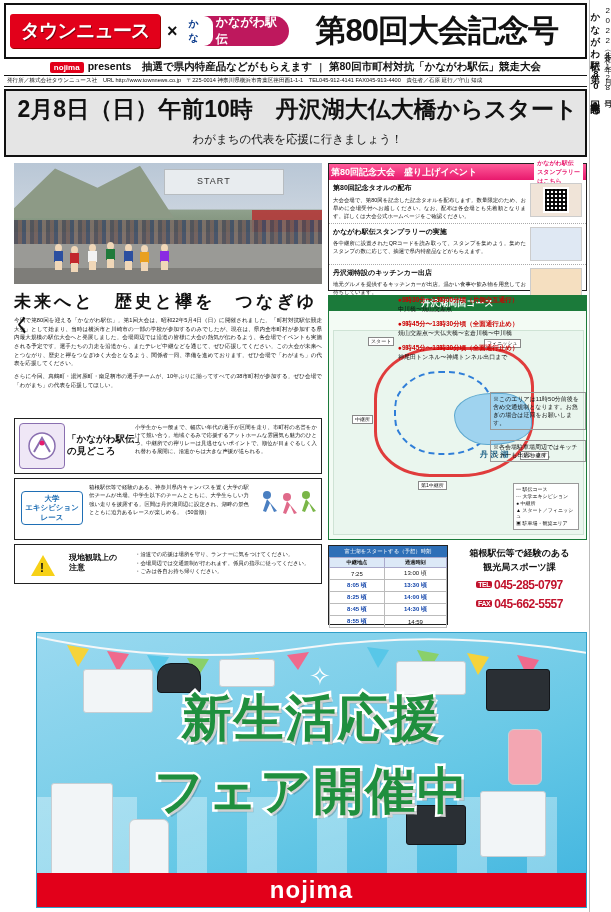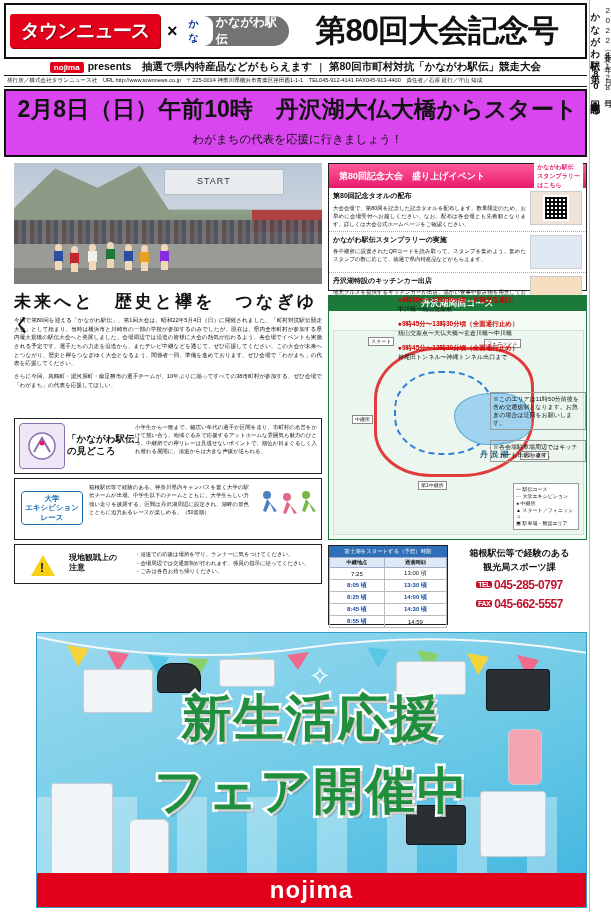--- a/index.html
+++ b/index.html
@@ -37,21 +37,21 @@
     width:150px; height:34px; background:#e2001a; border-radius:3px;
     position:relative; display:flex; align-items:center; justify-content:center;
     box-shadow:1px 1px 0 #900;
   }
   .town-logo span {
     color:#fff; font-weight:bold; font-size:19px; letter-spacing:-1px;
     text-shadow:1px 1px 0 #7d0010;
   }
   .cross { font-size:18px; font-weight:bold; margin:0 7px; color:#111; }
   .kanagawa-badge {
-    width:104px; height:30px; background:#737373; border-radius:15px;
+    width:104px; height:30px; background:#be185d; border-radius:15px;
     color:#fff; display:flex; align-items:center; justify-content:center;
     font-size:12px; font-weight:bold; letter-spacing:0px;font-family:Liberation Mono, monospace;
   }
   .kanagawa-badge .kk { background:#fff; color:#0a3a8c; border-radius:9px; font-size:10px; padding:1px 4px; margin-right:3px;}
   .main-title {
     flex:1; text-align:center; font-size:31px; font-weight:bold;
     letter-spacing:-1px; white-space:nowrap; margin-left:4px;
   }
 
   
@@ -70,21 +70,21 @@
   .pubstrip {
     position:absolute; left:4px; top:75px; width:583px; height:12px;
     border-top:1px solid #111; border-bottom:1px solid #111;
     font-size:5.6px; display:flex; align-items:center; gap:6px;
     padding:0 3px; white-space:nowrap; color:#111; overflow:hidden;
   }
 
   
   .headbox {
     position:absolute; left:4px; top:89px; width:583px; height:68px;
-    border:2px solid #111; background:#d946ef; padding:3px 0 0 4px; text-align:center;
+    border:2px solid #111; background:#e5e5e5; padding:3px 0 0 4px; text-align:center;
   }
   .headbox .h1 { font-size:23px; font-weight:bold; letter-spacing:0px; }
   .headbox .h2 { font-size:13px; margin-top:4px; }
   .headbox .h3 { font-size:11.5px; margin-top:7px; }
 
   
   .photo {
     position:absolute; left:14px; top:163px; width:308px; height:121px;
     overflow:hidden; background:#6a7f9a;
   }
@@ -137,22 +137,22 @@
   .box3 { left:14px; top:544px; width:308px; height:40px; }
   .box3 .warn { position:absolute; left:6px; top:6px; width:44px; height:28px; display:flex; align-items:center; justify-content:center;}
   .box3 .tri { width:0;height:0;border-left:12px solid transparent;border-right:12px solid transparent;border-bottom:21px solid #f7d117; position:relative;}
   .box3 .tri:after{content:"!"; position:absolute; left:-3px; top:6px; font-size:12px; font-weight:bold; color:#111;}
   .box3 .lbl { position:absolute; left:54px; top:8px; font-size:8px; font-weight:bold; line-height:1.3;}
   .box3 .txt2 { position:absolute; left:120px; top:5px; right:4px; font-size:5.4px; line-height:1.6;}
 
   
   .eventbox { position:absolute; left:328px; top:163px; width:259px; height:128px; border:1px solid #222; }
   .eventbox .hdr {
-    height:24px; background:linear-gradient(#ff5c9a,#e8196d); color:#fff;
-    font-size:9px; font-weight:bold; display:flex; align-items:center; padding-left:10px;
+    height:16px; background:linear-gradient(#ff5c9a,#e8196d); color:#fff;
+    font-size:9px; font-weight:bold; display:flex; align-items:center; padding-left:2px;
   }
   .eventbox .hdr .right {
     margin-left:auto; margin-right:3px; background:#fff; color:#e8196d;
     font-size:6px; padding:1px 3px; border-radius:2px;
   }
   .eventbox .row { display:flex; border-bottom:1px dotted #aaa; padding:3px 4px; }
   .eventbox .row .t { flex:1; font-size:5.4px; line-height:1.5; text-align:justify; }
   .eventbox .row .title { font-size:7px; font-weight:bold; margin-bottom:2px; display:block;}
   .eventbox .thumb { width:52px; height:34px; margin-left:4px; border:1px solid #ccc; background:#f0e4d8; position:relative; overflow:hidden;}
   .qr { width:26px; height:26px; background:

